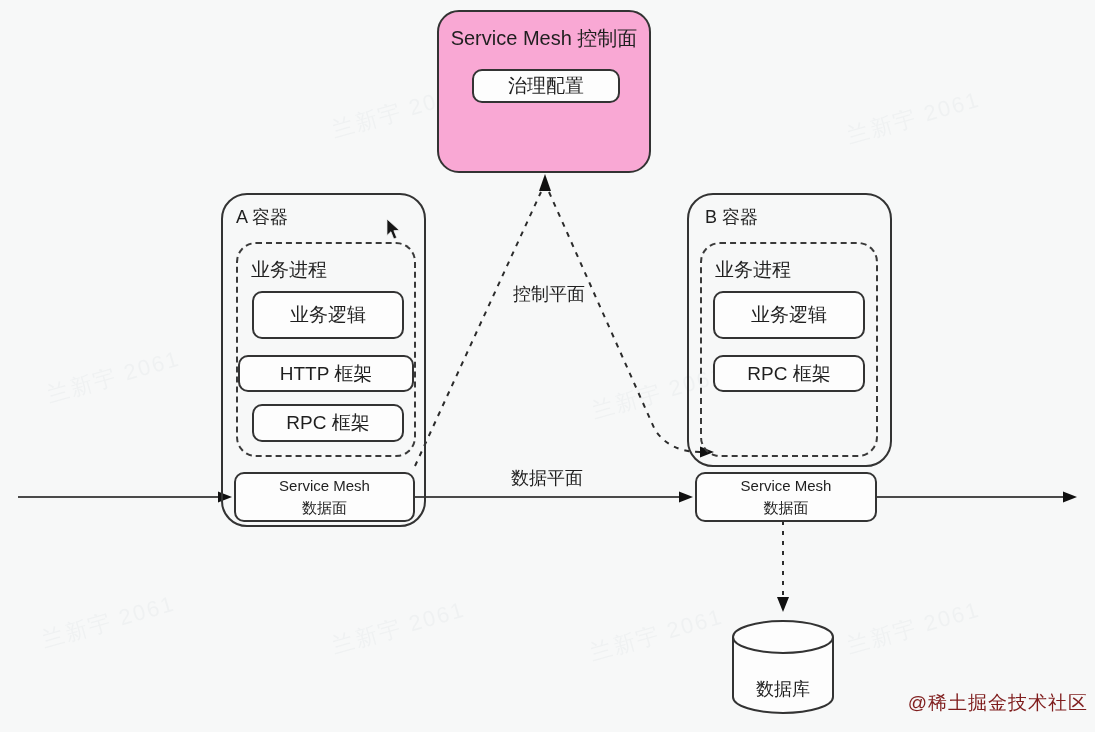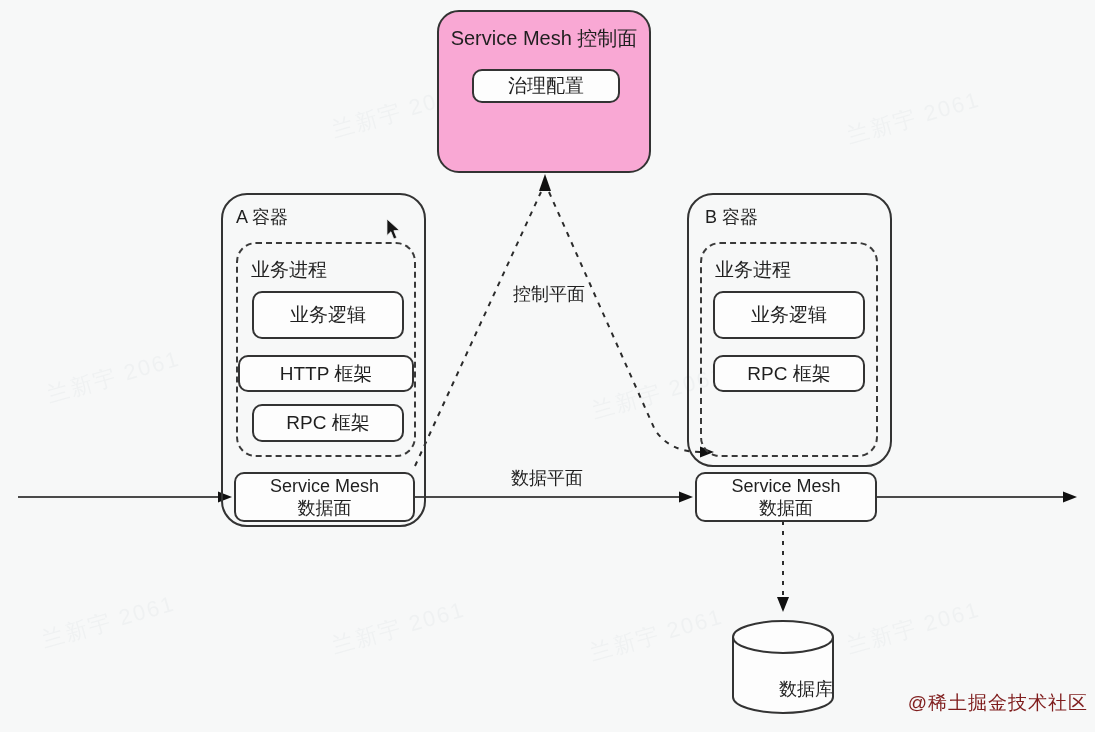--- a/index.html
+++ b/index.html
@@ -26,21 +26,21 @@
   .z2{z-index:2;}
   .z3{z-index:3;}
   .wm{
     position:absolute;font-size:22px;letter-spacing:2px;color:#8fa0a8;
     opacity:0.07;transform:rotate(-16deg);white-space:nowrap;z-index:0;
   }
   .wm-corner{
     position:absolute;left:903px;top:690px;width:185px;font-size:19px;
     color:#7f1d1d;text-align:right;z-index:2;letter-spacing:1px;
   }
-  .meshbox{line-height:22px;font-size:18px;}
+  .meshbox{line-height:22px;font-size:15px;}
 </style>
 </head>
 <body>
 
 <div class="stage">
 
   <div class="wm" style="left:330px;top:97px;">兰新宇 2061</div>
   <div class="wm" style="left:845px;top:103px;">兰新宇 2061</div>
   <div class="wm" style="left:45px;top:362px;">兰新宇 2061</div>
   <div class="wm" style="left:590px;top:378px;">兰新宇 2061</div>
@@ -104,21 +104,21 @@
     </div>
     <div class="box solid rc10 ctr fillwhite meshbox" style="left:6px;top:277px;width:182px;height:50px;flex-direction:column;">
       <div>Service Mesh</div>
       <div>数据面</div>
     </div>
   </div>
 
   <div class="lbl f18 z2" style="left:489px;top:282px;width:120px;text-align:center;">控制平面</div>
   <div class="lbl f18 z2" style="left:487px;top:458px;width:120px;text-align:center;margin-top:8px;">数据平面</div>
 
-  <div class="lbl f18 z2" style="left:733px;top:677px;width:100px;text-align:right;">数据库</div>
+  <div class="lbl f18 z2" style="left:733px;top:677px;width:100px;text-align:center;">数据库</div>
 
   <svg class="z3" style="position:absolute;left:384px;top:219px;" width="18" height="22" viewBox="0 0 13 20">
     <path d="M1 0 L1 15 L4.6 11.6 L7.2 18.2 L9.9 17 L7.3 10.6 L12.3 10.3 Z" fill="#161616" stroke="#f7f8f8" stroke-width="0.7"></path>
   </svg>
 
   <div class="wm-corner">@稀土掘金技术社区</div>
 
 </div>
 
 </body></html>

